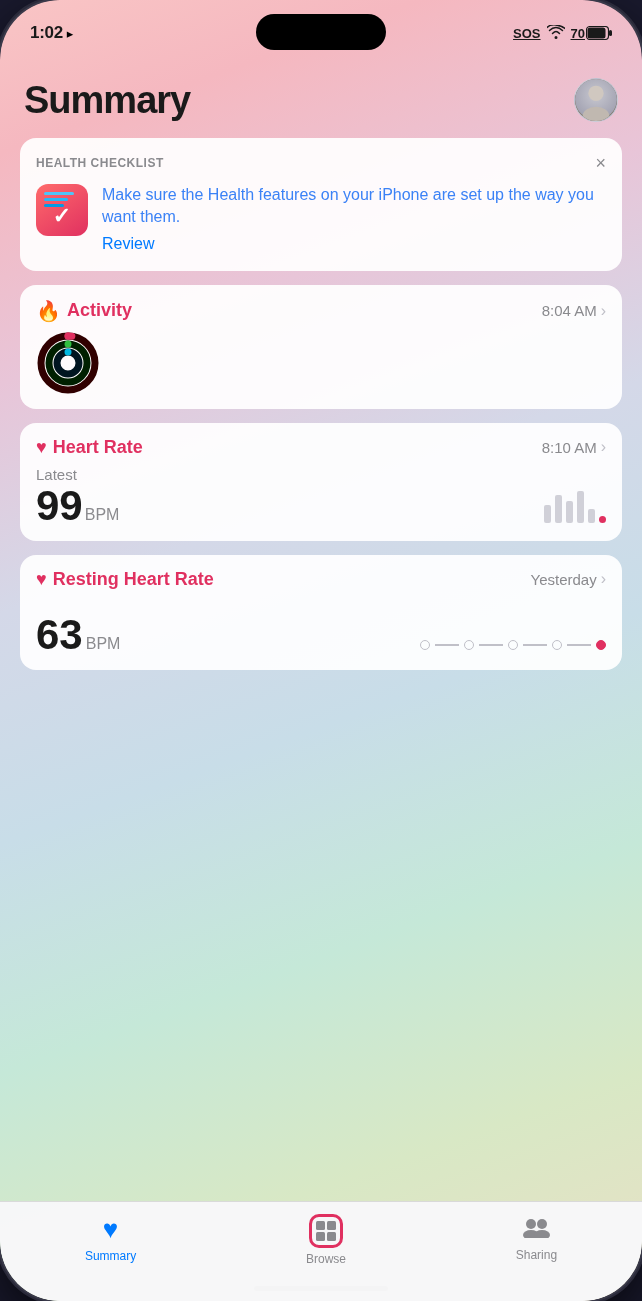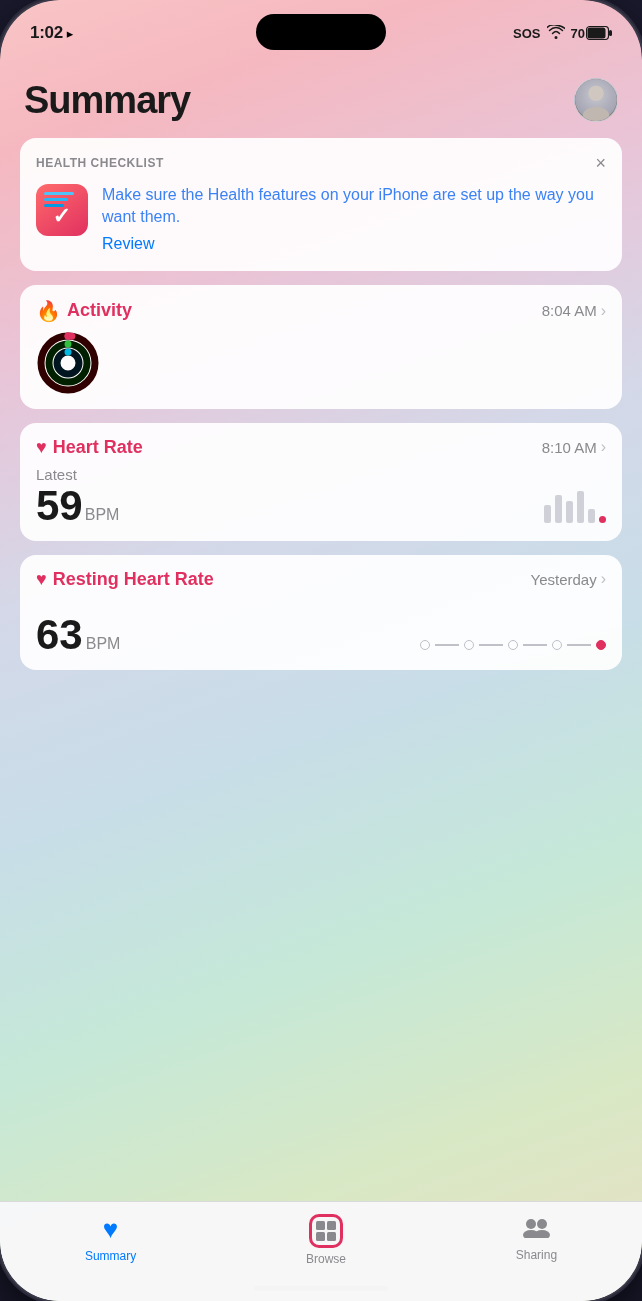--- a/index.html
+++ b/index.html
@@ -43,20 +43,21 @@
       color: #1a1a1a;
       letter-spacing: -0.3px;
     }
     .status-icons {
       display: flex;
       align-items: center;
       gap: 6px;
       font-size: 14px;
       font-weight: 600;
       color: #1a1a1a;
+      text-decoration: underline;
     }
     .dynamic-island {
       position: absolute;
       top: 14px;
       left: 50%;
       transform: translateX(-50%);
       width: 130px;
       height: 36px;
       background: #000;
       border-radius: 20px;
@@ -441,21 +442,21 @@
             </div>
             <div class="card-time">
               <span>8:10 AM</span>
               <span class="chevron">›</span>
             </div>
           </div>
           <div style="display:flex;justify-content:space-between;align-items:flex-end;margin-top:8px;">
             <div>
               <div class="hr-label">Latest</div>
               <div style="display:flex;align-items:baseline;">
-                <span class="hr-value">59</span>
+                <span class="hr-value">99</span>
                 <span class="hr-unit">BPM</span>
               </div>
             </div>
 
             <div style="display:flex;align-items:flex-end;gap:4px;height:50px;padding-bottom:4px;">
               <div style="width:7px;height:18px;background:#d0d0d8;border-radius:2px;"></div>
               <div style="width:7px;height:28px;background:#d0d0d8;border-radius:2px;"></div>
               <div style="width:7px;height:22px;background:#d0d0d8;border-radius:2px;"></div>
               <div style="width:7px;height:32px;background:#d0d0d8;border-radius:2px;"></div>
               <div style="width:7px;height:14px;background:#d0d0d8;border-radius:2px;"></div>

